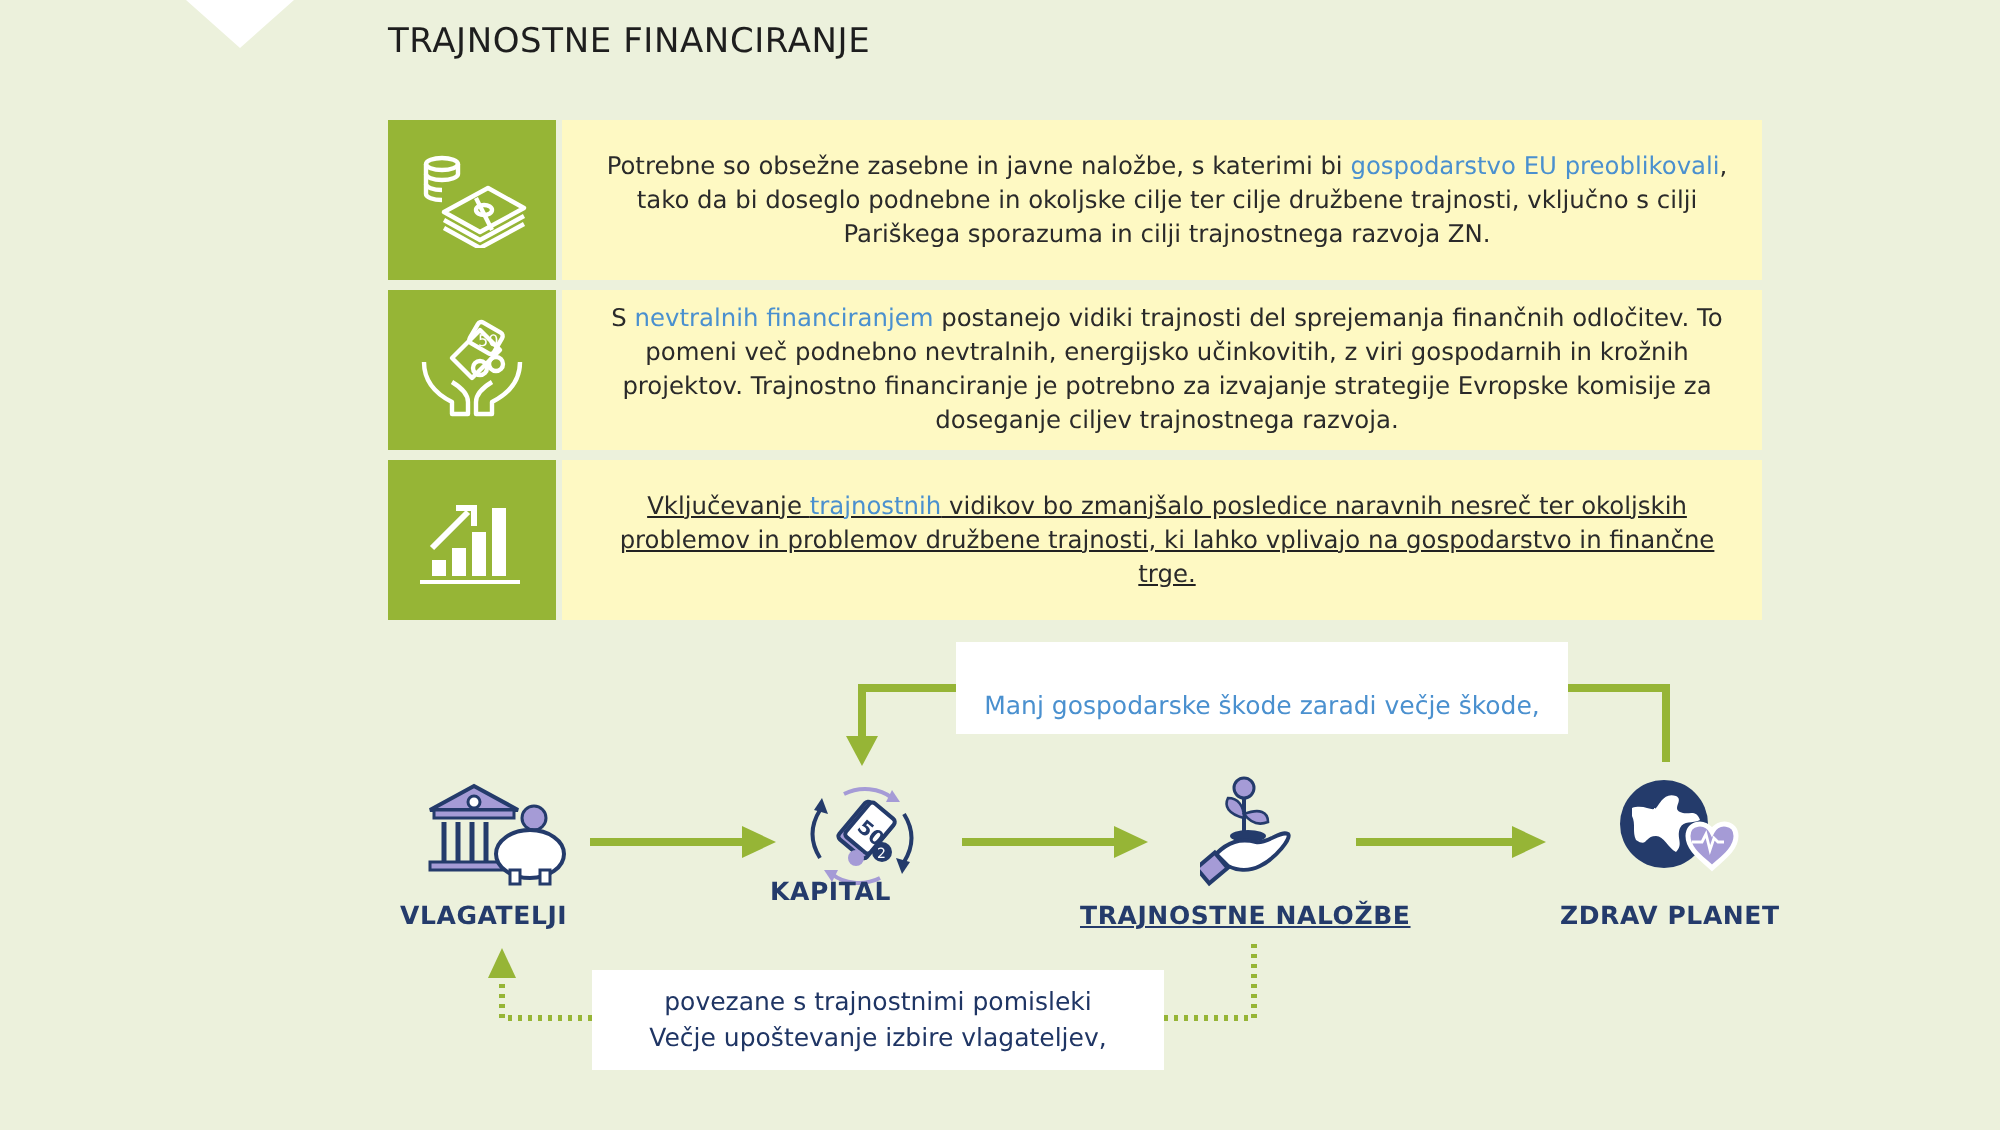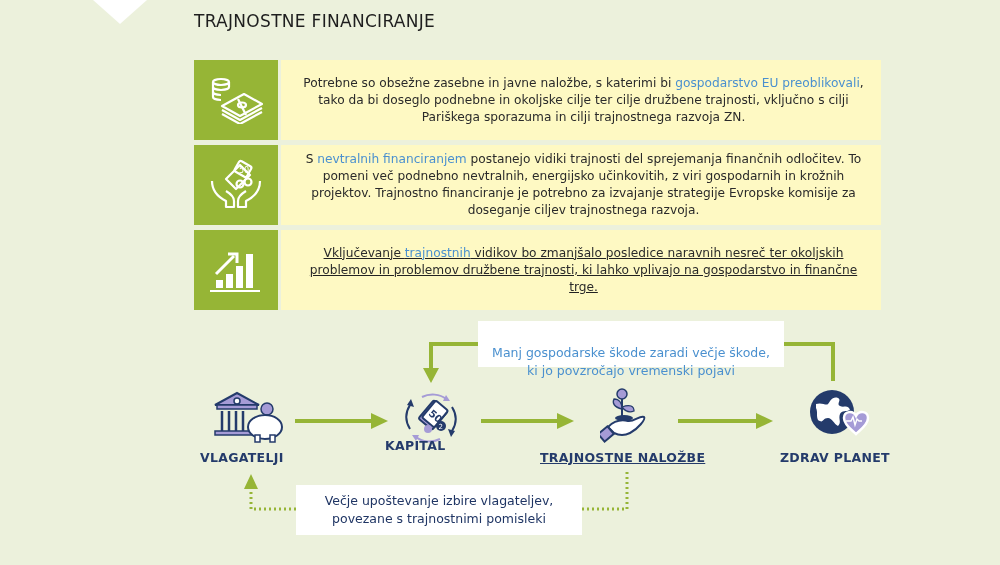--- a/index.html
+++ b/index.html
@@ -156,18 +156,17 @@
   </svg>
 </div>
 
 <div class="flow-label" style="left:200px; top:450px; width:100px;">VLAGATELJI</div>
 <div class="flow-label" style="left:385px; top:438px; width:100px;">KAPITAL</div>
 <div class="flow-label" style="left:540px; top:450px; width:170px;text-decoration:underline;">TRAJNOSTNE NALOŽBE</div>
 <div class="flow-label" style="left:780px; top:450px; width:120px;">ZDRAV PLANET</div>
 
 <div class="box top">
   <div>Manj gospodarske škode zaradi večje škode,</div>
-  <div>ki jo povzročajo vremenski pojavi</div>
 </div>
 <div class="box bot">
+  <div>povezane s trajnostnimi pomisleki</div>
   <div>Večje upoštevanje izbire vlagateljev,</div>
-  <div>povezane s trajnostnimi pomisleki</div>
 </div>
 
 </body></html>

